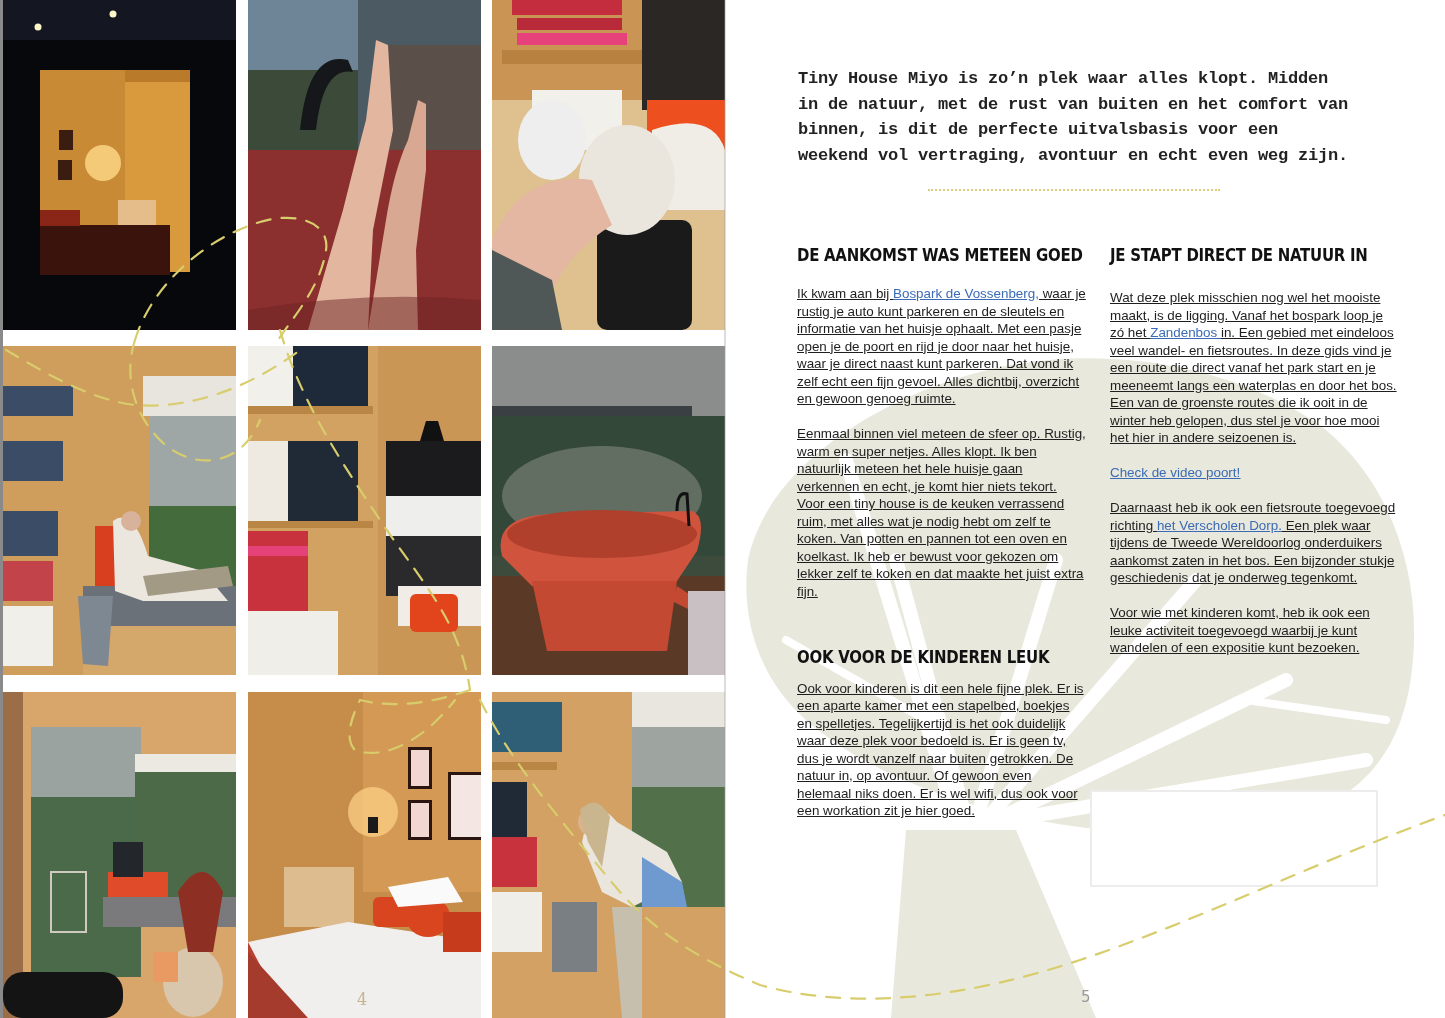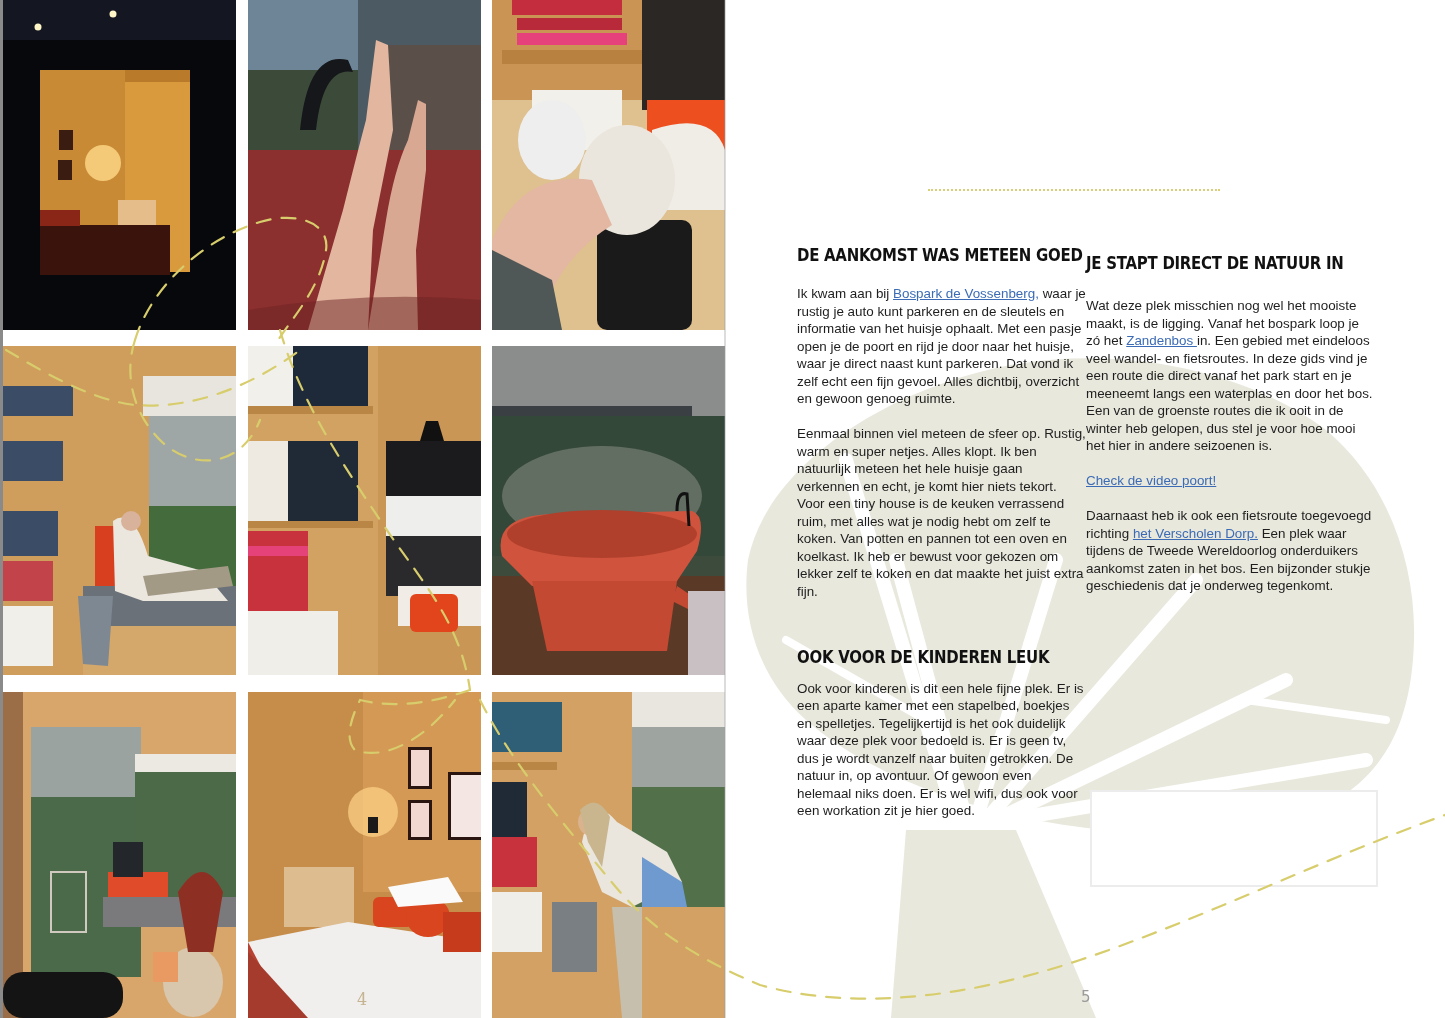--- a/index.html
+++ b/index.html
@@ -31,24 +31,24 @@
 
   
   .right-page { position: absolute; left: 726px; top: 0; width: 719px; height: 1018px; background: #ffffff; overflow: hidden; }
   .leaf { position: absolute; left: 0; top: 0; width: 719px; height: 1018px; }
 
   .intro { position: absolute; left: 72px; top: 66px; width: 560px; font-family: "Liberation Mono", "DejaVu Sans Mono", monospace; font-size: 17px; line-height: 25.5px; color: #222; font-weight: bold; letter-spacing: -0.2px; }
   .dotted-rule { position: absolute; left: 202px; top: 189px; width: 292px; height: 0; border-top: 2px dotted #d9cf7b; }
 
   .col { position: absolute; width: 290px; font-size: 13.4px; line-height: 17.5px; color: #1e1e1e; }
   .col-left { left: 71px; top: 244px; }
-  .col-right { left: 360px; top: 244px; width: 288px; margin-top: 8px; }
+  .col-right { left: 384px; top: 244px; width: 288px; }
 
   .heading { font-family: "DejaVu Sans", sans-serif; font-weight: bold; font-size: 17px; line-height: 22px; letter-spacing: -0.3px; color: #111; text-transform: uppercase; transform: scaleX(0.88); transform-origin: left; white-space: nowrap; }
-  .para { margin-top: 0; }
+  .para { margin-top: 0; text-decoration: underline; }
   .gap-m { height: 17.5px; }
   a.link { color: #3b6bb5; text-decoration: underline; }
 
   .white-box { position: absolute; left: 364px; top: 790px; width: 288px; height: 97px; background: #ffffff; border: 2px solid #ececec; }
   .page-num-right { position: absolute; left: 355px; top: 988px; font-family: "DejaVu Sans", sans-serif; font-size: 15px; color: #9a9a9a; }
 
   .dash-overlay { position: absolute; left: 0; top: 0; width: 1445px; height: 1018px; pointer-events: none; }
 </style>
 </head>
 <body>
@@ -261,20 +261,21 @@
       <path d="M260 820 L470 580"></path>
       <path d="M270 820 L560 680"></path>
       <path d="M270 822 L640 760"></path>
     </g>
     <g stroke="#ffffff" stroke-width="8" fill="none" stroke-linecap="round">
       <path d="M60 640 L200 720"></path>
       <path d="M520 700 L660 720"></path>
     </g>
   </svg>
 
+  <div class="intro">Tiny House Miyo is zo’n plek waar alles klopt. Midden in de natuur, met de rust van buiten en het comfort van binnen, is dit de perfecte uitvalsbasis voor een weekend vol vertraging, avontuur en echt even weg zijn.</div>
   <div class="dotted-rule"></div>
 
   <div class="col col-left">
     <h2 class="heading">De aankomst was meteen goed</h2>
     <div style="height:19px"></div>
     <p class="para"><span>Ik kwam aan bij </span><a class="link" href="#">Bospark de Vossenberg,</a><span> waar je rustig je auto kunt parkeren en de sleutels en informatie van het huisje ophaalt. Met een pasje open je de poort en rijd je door naar het huisje, waar je direct naast kunt parkeren. Dat vond ik zelf echt een fijn gevoel. Alles dichtbij, overzicht en gewoon genoeg ruimte.</span></p>
     <div class="gap-m"></div>
     <p class="para">Eenmaal binnen viel meteen de sfeer op. Rustig, warm en super netjes. Alles klopt. Ik ben natuurlijk meteen het hele huisje gaan verkennen en echt, je komt hier niets tekort. Voor een tiny house is de keuken verrassend ruim, met alles wat je nodig hebt om zelf te koken. Van potten en pannen tot een oven en koelkast. Ik heb er bewust voor gekozen om lekker zelf te koken en dat maakte het juist extra fijn.</p>
     <div class="gap-m"></div>
     <div style="height:28px"></div>
@@ -285,20 +286,21 @@
 
   <div class="col col-right">
     <h2 class="heading">Je stapt direct de natuur in</h2>
     <div style="height:23px"></div>
     <p class="para"><span>Wat deze plek misschien nog wel het mooiste maakt, is de ligging. Vanaf het bospark loop je zó het </span><a class="link" href="#">Zandenbos </a><span>in. Een gebied met eindeloos veel wandel- en fietsroutes. In deze gids vind je een route die direct vanaf het park start en je meeneemt langs een waterplas en door het bos. Een van de groenste routes die ik ooit in de winter heb gelopen, dus stel je voor hoe mooi het hier in andere seizoenen is.</span></p>
     <div class="gap-m"></div>
     <p class="para"><a class="link" href="#">Check de video poort! </a></p>
     <div class="gap-m"></div>
     <p class="para"><span>Daarnaast heb ik ook een fietsroute toegevoegd richting </span><a class="link" href="#">het Verscholen Dorp.</a><span> Een plek waar tijdens de Tweede Wereldoorlog onderduikers aankomst zaten in het bos. Een bijzonder stukje geschiedenis dat je onderweg tegenkomt.</span></p>
     <div class="gap-m"></div>
+    <p class="para">Voor wie met kinderen komt, heb ik ook een leuke activiteit toegevoegd waarbij je kunt wandelen of een expositie kunt bezoeken.</p>
     <div class="gap-m"></div>
   </div>
 
   <div class="white-box"></div>
   <div class="page-num-right">5</div>
 </div>
 
 <svg class="dash-overlay" viewBox="0 0 1445 1018">
   <g fill="none" stroke="#D8CD6C" stroke-width="2.2" stroke-dasharray="14 11" stroke-linecap="round">
     <path d="M135 340 C 150 290, 200 240, 260 222 C 300 210, 330 225, 326 250 C 320 290, 290 320, 275 345"></path>

